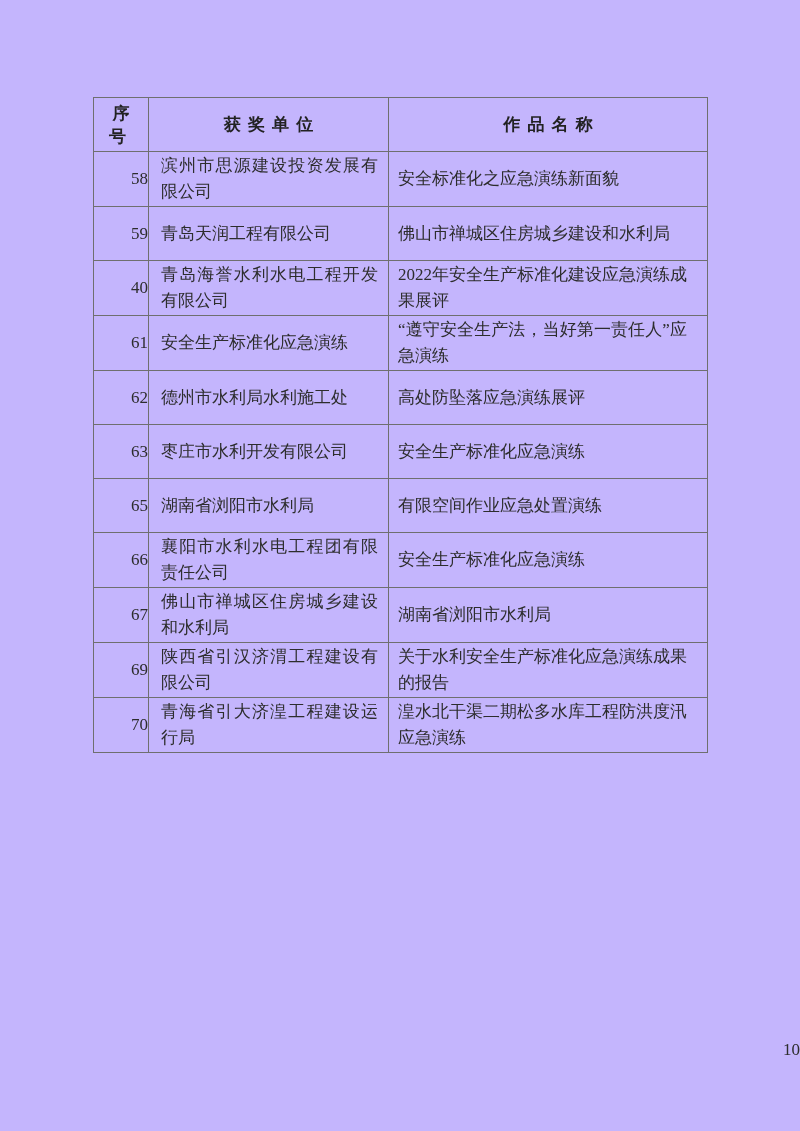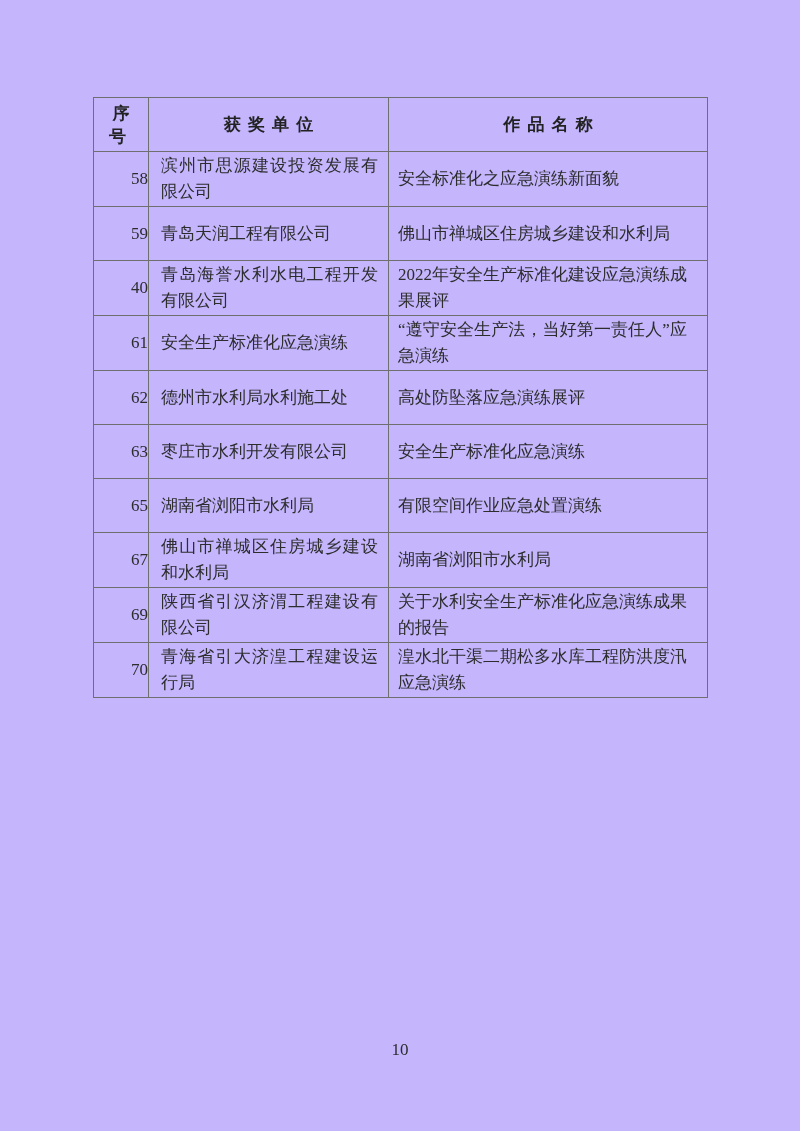--- a/index.html
+++ b/index.html
@@ -53,21 +53,21 @@
   td.cell-work {
     text-align: justify;
     text-justify: inter-character;
     padding: 1px 20px 1px 9px;
   }
 
   .page-number {
     position: absolute;
     top: 1040px; left: 0;
     width: 100%;
-    text-align: center;
+    text-align: right;
     font-size: 17px;
     color: #2d2d2d;
   }
 </style>
 </head>
 <body>
 
 <div class="doc-page">
 
   <table class="awards">
@@ -120,20 +120,25 @@
     <td class="cell-work">安全生产标准化应急演练</td>
   </tr>
 
 
   <tr>
     <td class="cell-no">65</td>
     <td class="cell-unit">湖南省浏阳市水利局</td>
     <td class="cell-work">有限空间作业应急处置演练</td>
   </tr>
 
+  <tr>
+    <td class="cell-no">66</td>
+    <td class="cell-unit">襄阳市水利水电工程团有限责任公司</td>
+    <td class="cell-work">安全生产标准化应急演练</td>
+  </tr>
 
   <tr>
     <td class="cell-no">67</td>
     <td class="cell-unit">佛山市禅城区住房城乡建设和水利局</td>
     <td class="cell-work">湖南省浏阳市水利局</td>
   </tr>
 
 
   <tr>
     <td class="cell-no">69</td>

